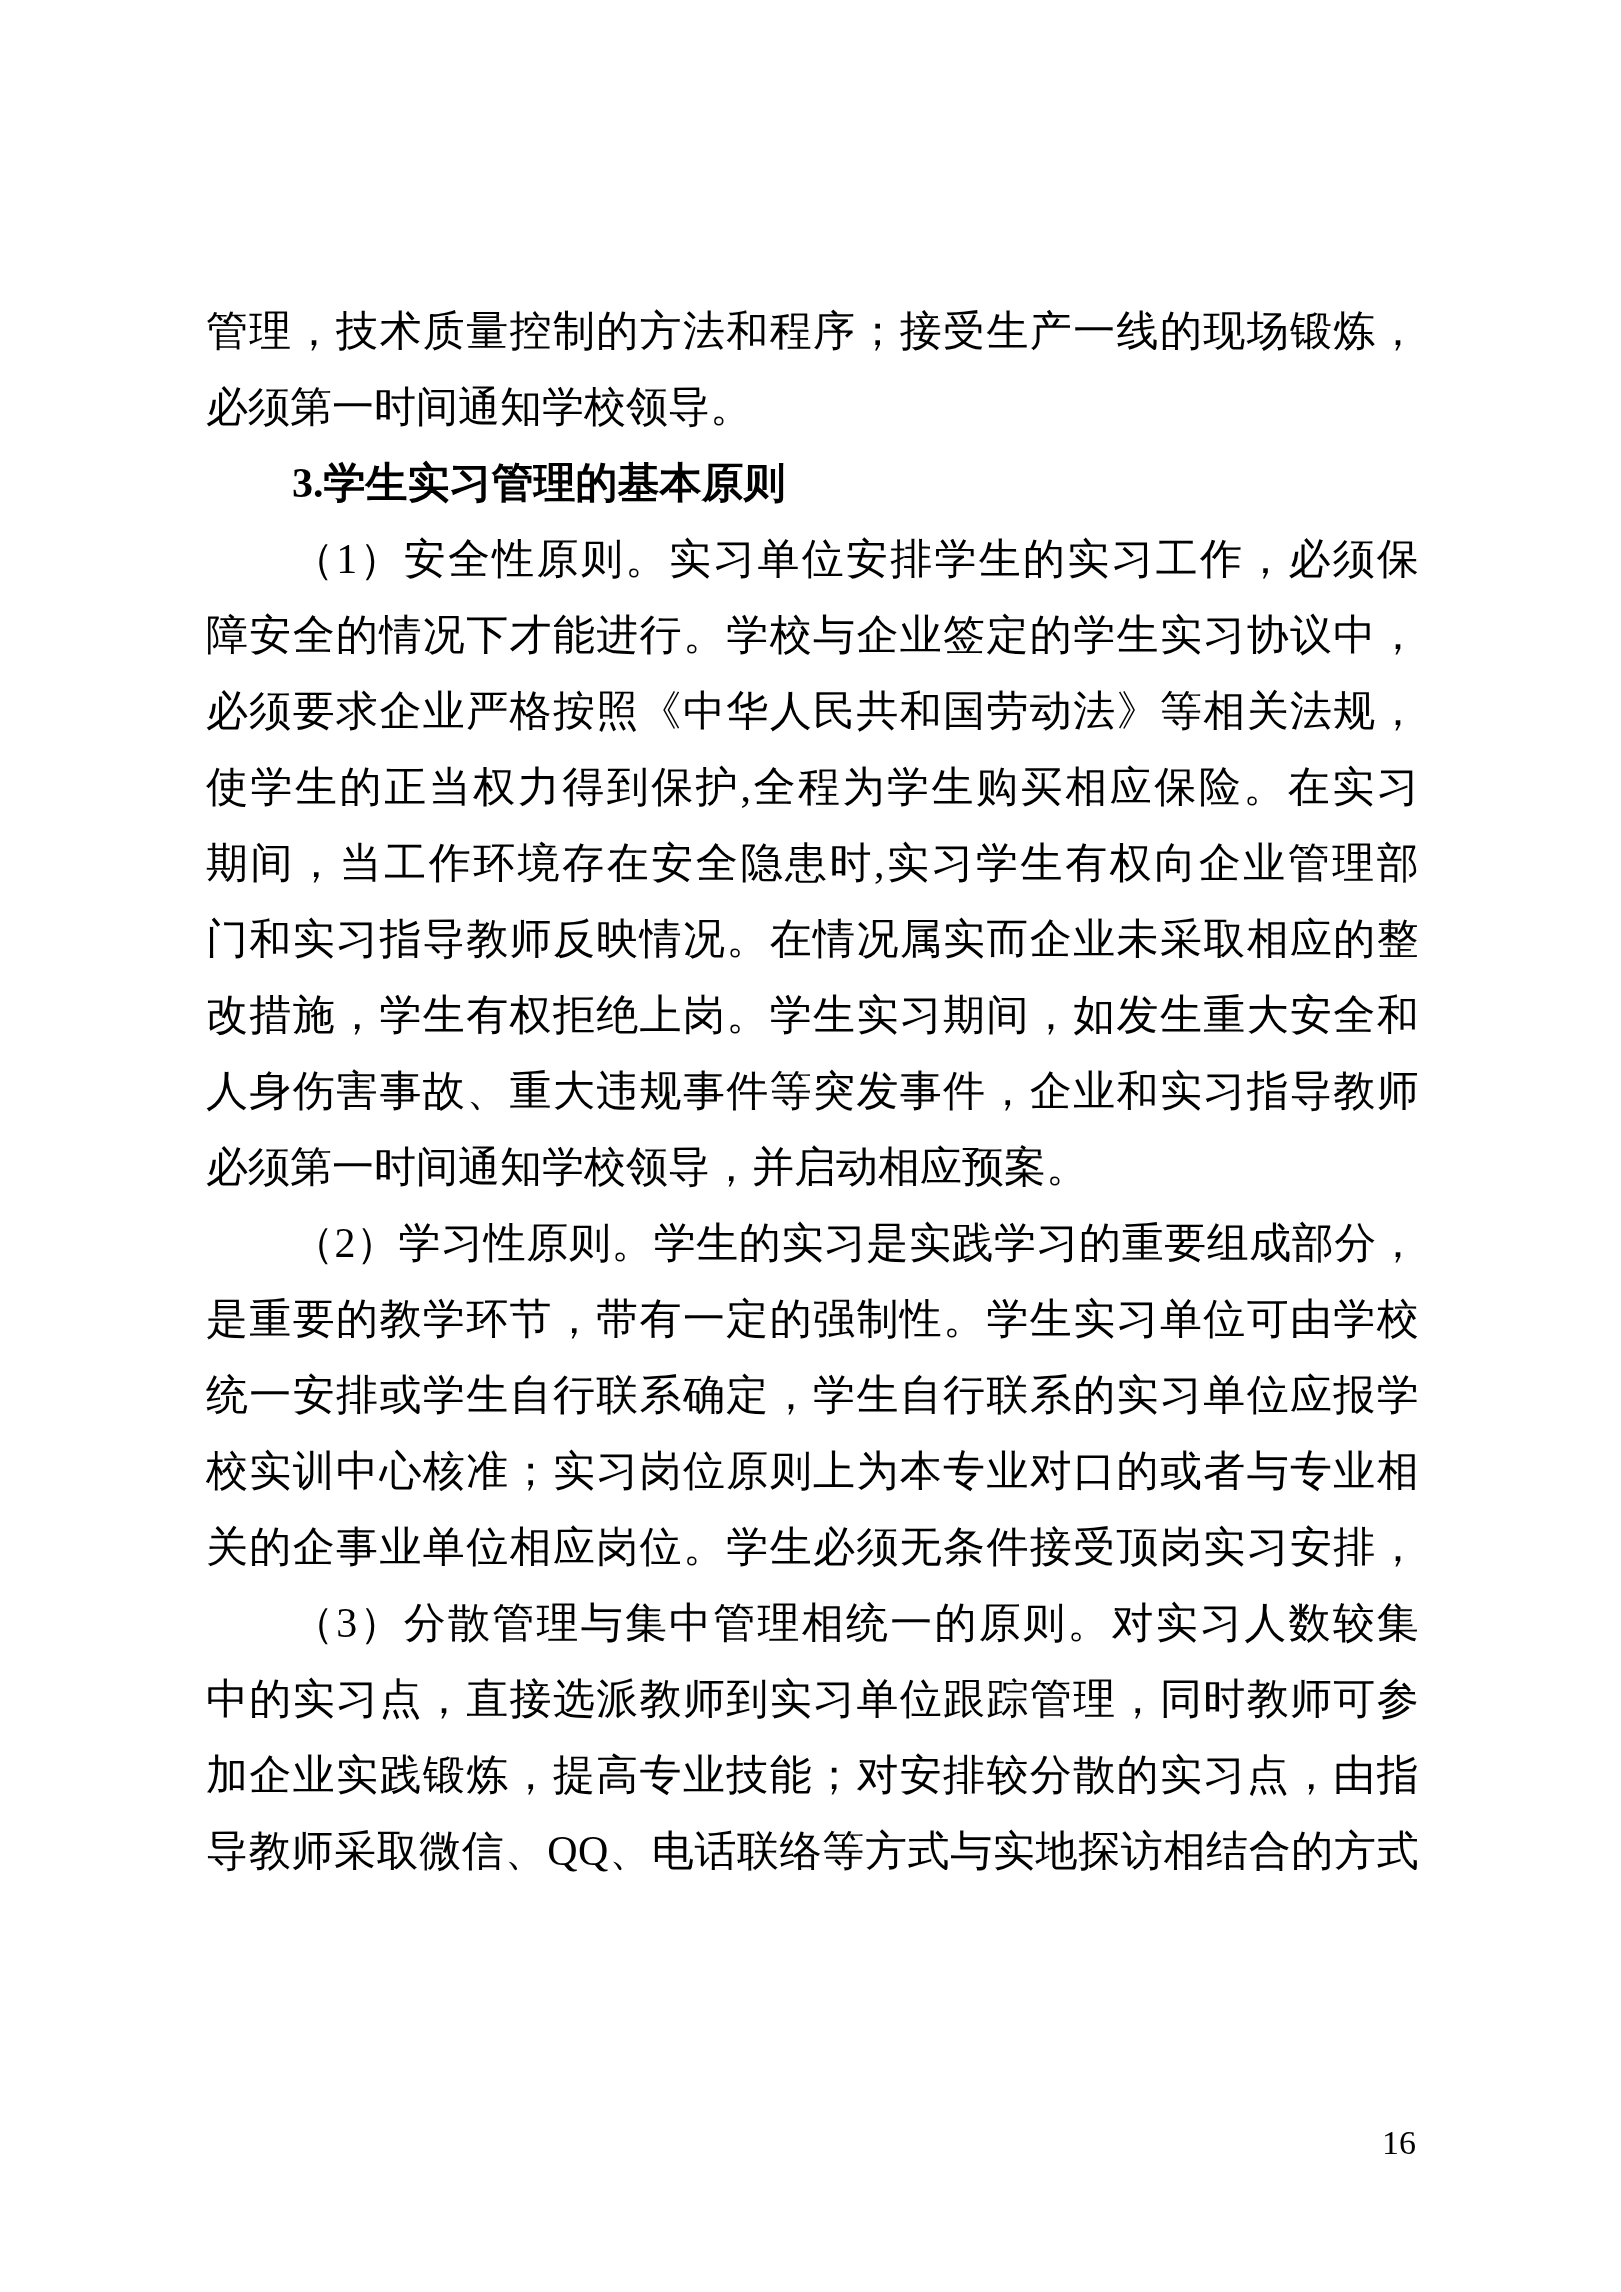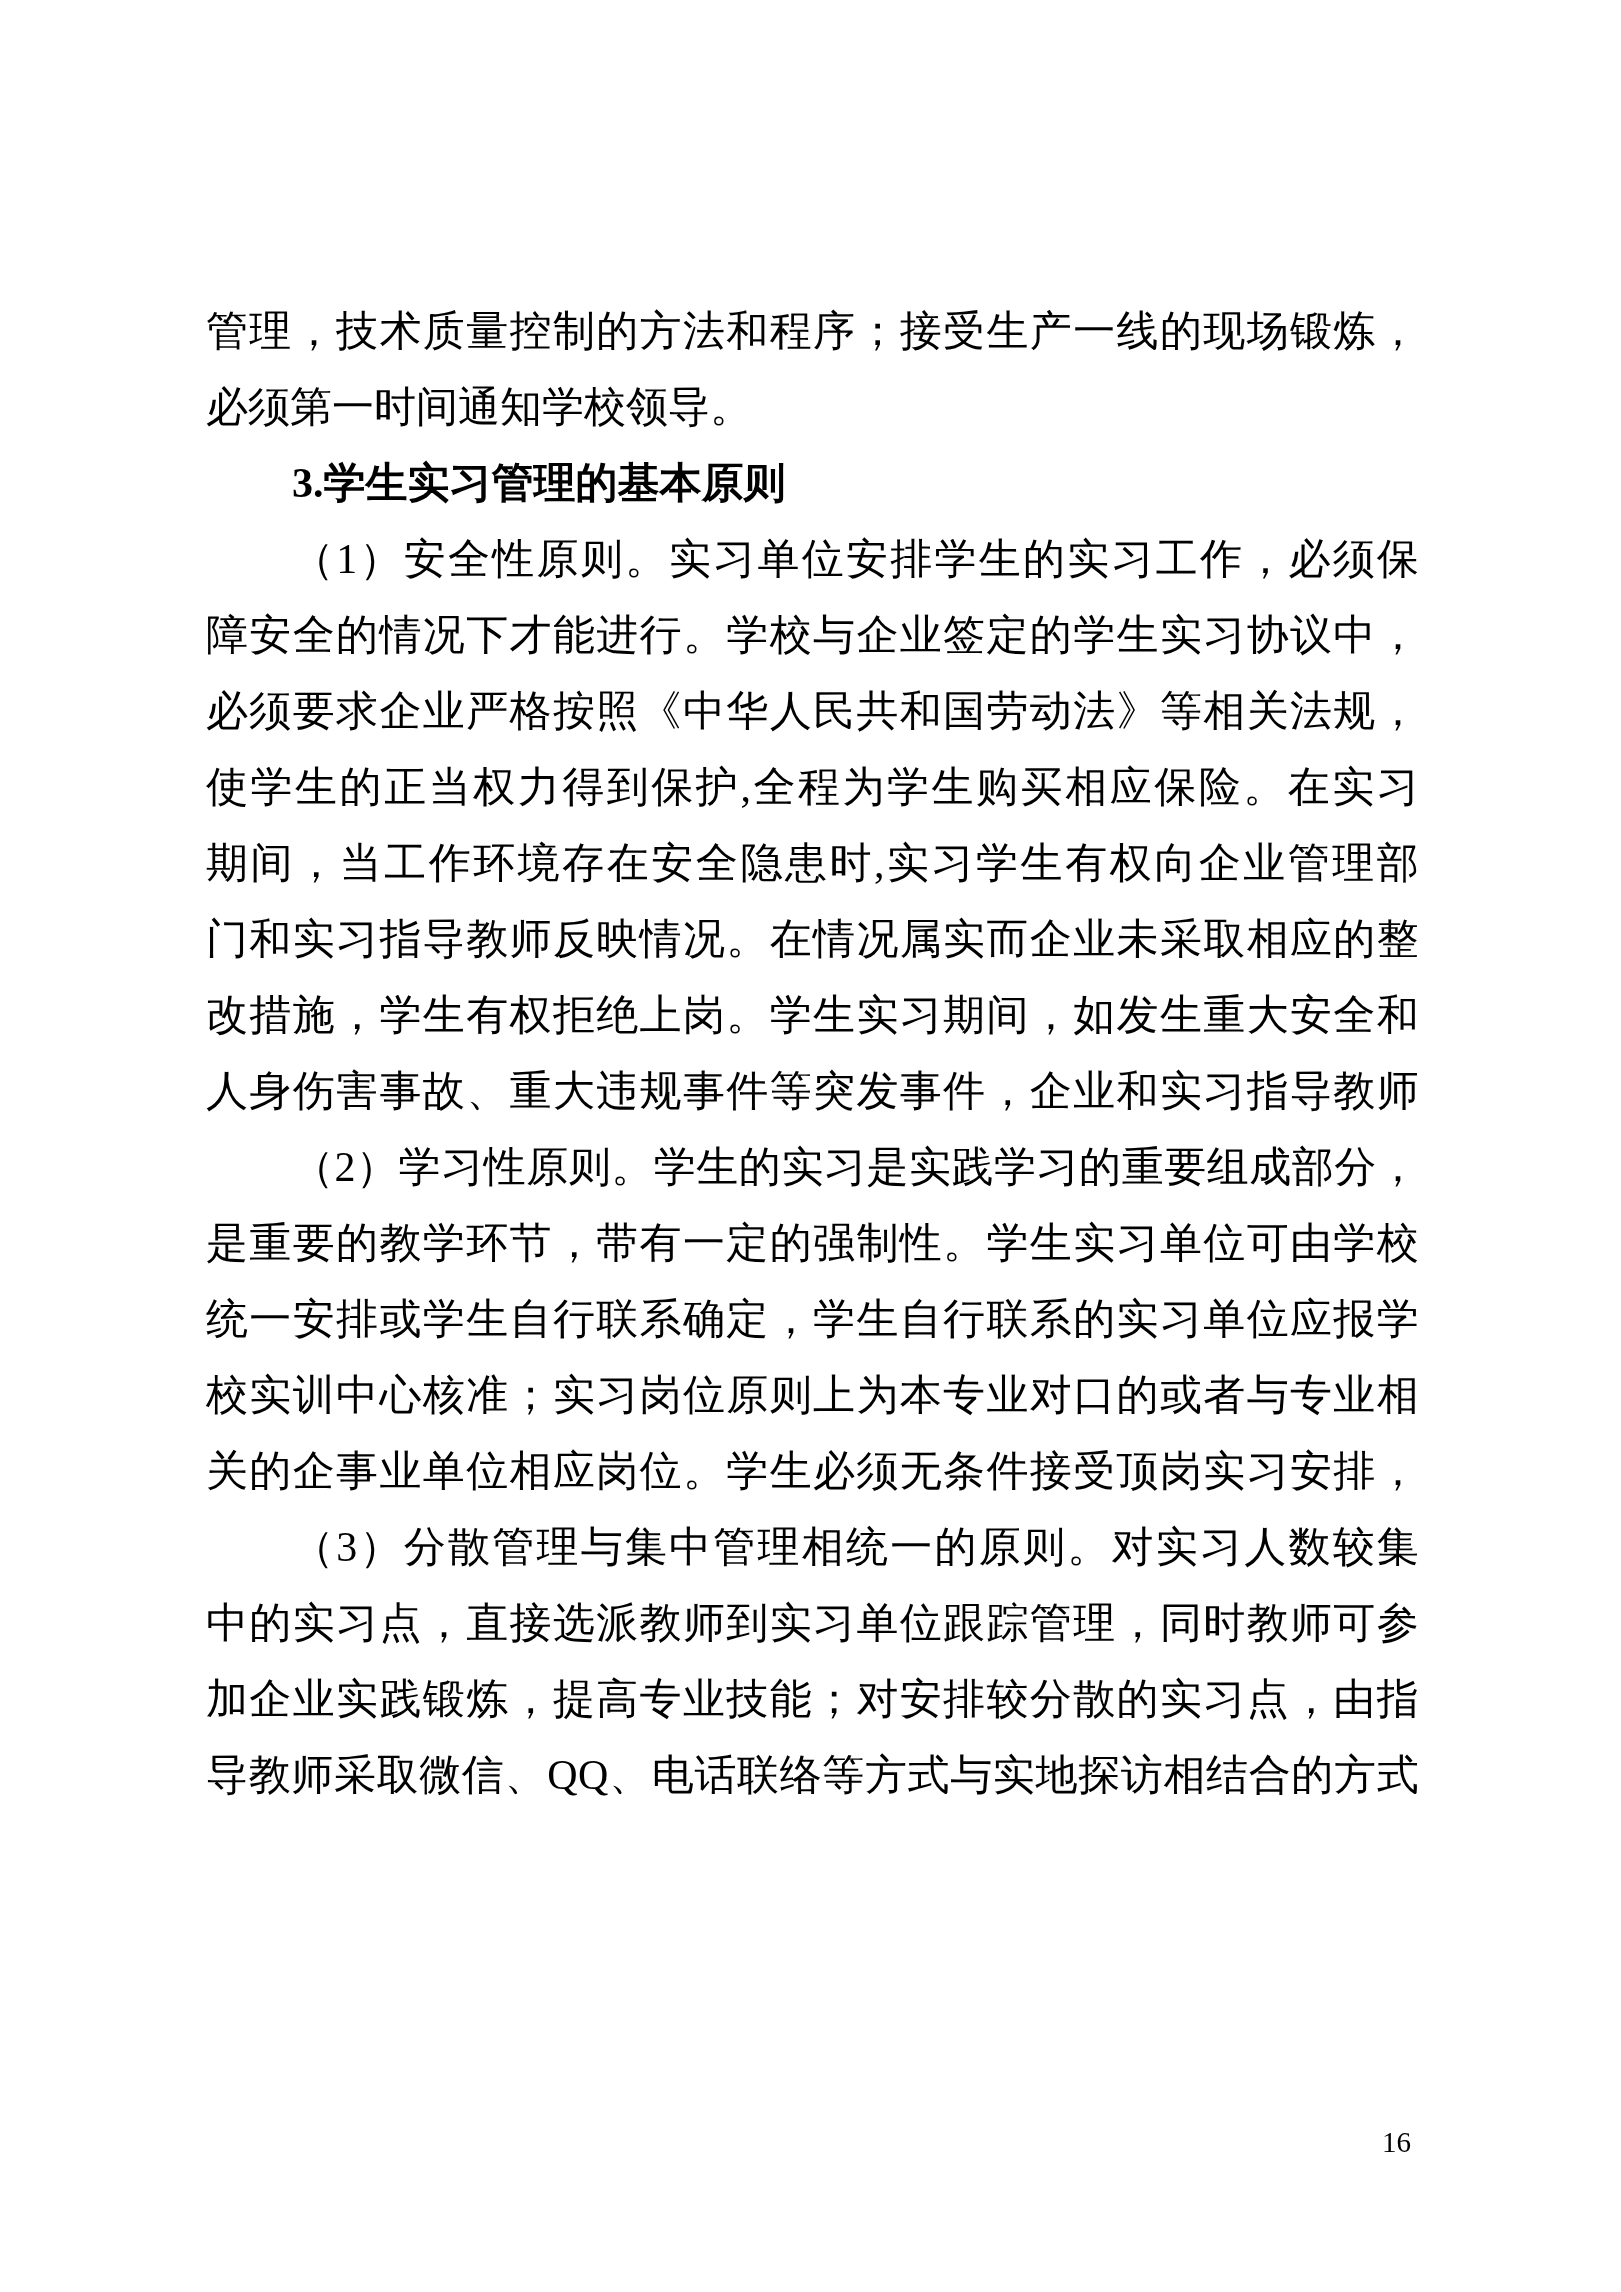--- a/index.html
+++ b/index.html
@@ -37,21 +37,21 @@
     display: block;
     line-height: 76px;
   }
   .line.indent { padding-left: 86px; }
   .block.heading .line { font-weight: 700; }
   .ch { display: block; }
   .page-number {
     position: absolute;
     left: 1382px;
     top: 2125px;
-    font-size: 29px;
+    font-size: 34px;
     line-height: 35px;
     color: #000000;
   }
 </style>
 </head>
 <body>
 
 <div class="page">
   <div class="text-content">
       <div class="block body">
@@ -322,20 +322,21 @@
           <span class="ch">企</span>
           <span class="ch">业</span>
           <span class="ch">和</span>
           <span class="ch">实</span>
           <span class="ch">习</span>
           <span class="ch">指</span>
           <span class="ch">导</span>
           <span class="ch">教</span>
           <span class="ch">师</span>
         </div>
+        <div class="line plain">必须第一时间通知学校领导，并启动相应预案。</div>
       </div>
       <div class="block body">
         <div class="line justify indent">
           <span class="ch">（</span>
           <span class="ch">2</span>
           <span class="ch">）</span>
           <span class="ch">学</span>
           <span class="ch">习</span>
           <span class="ch">性</span>
           <span class="ch">原</span>

